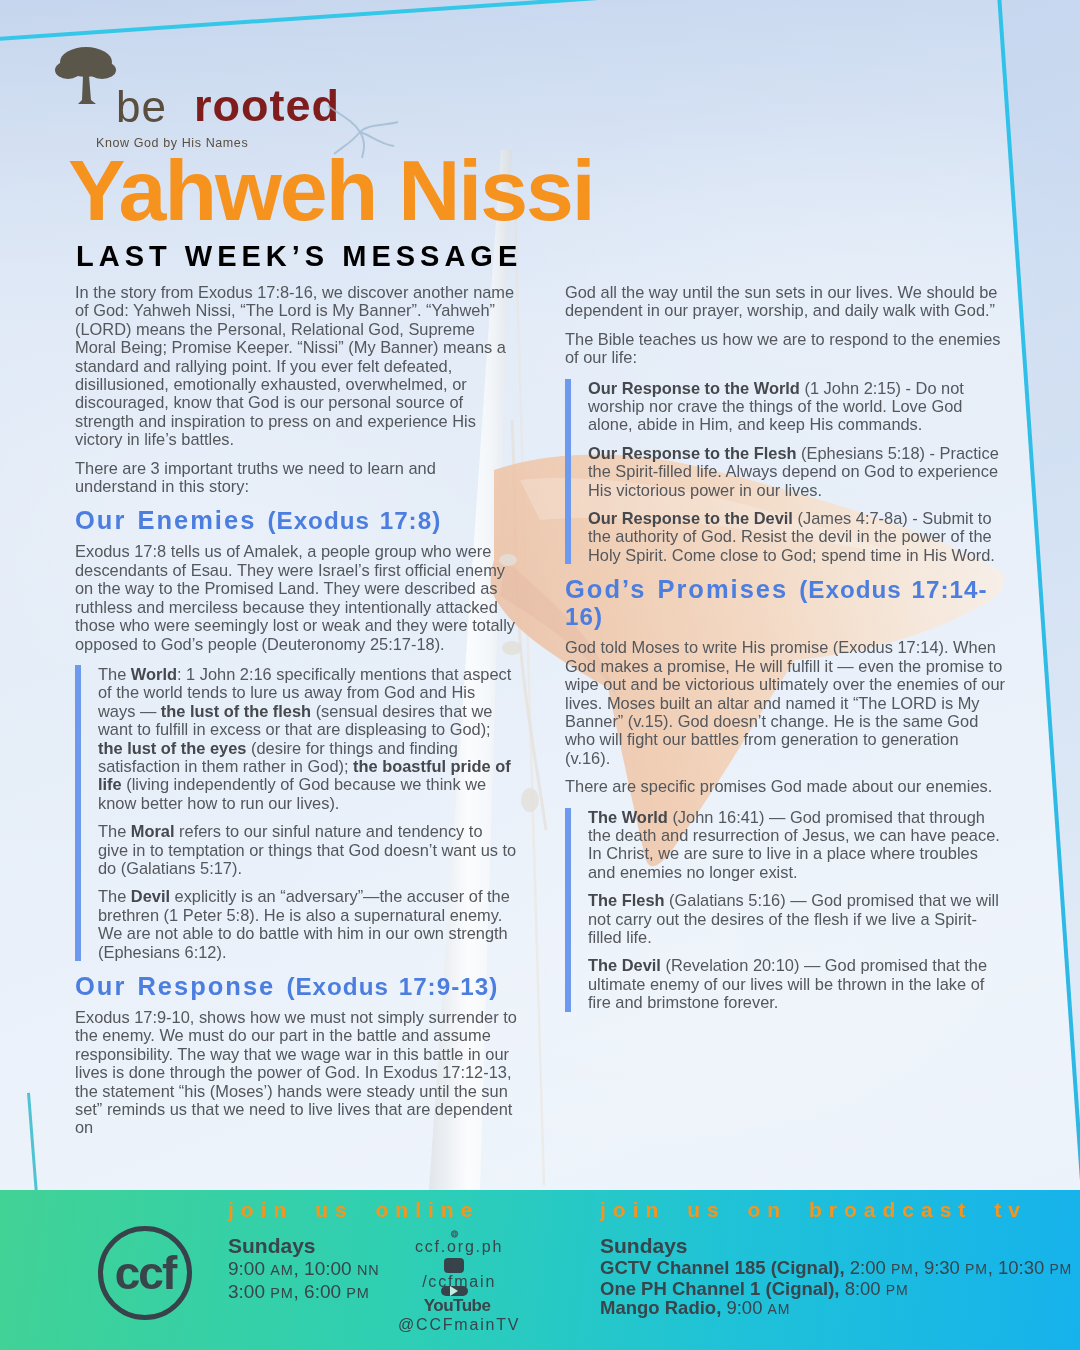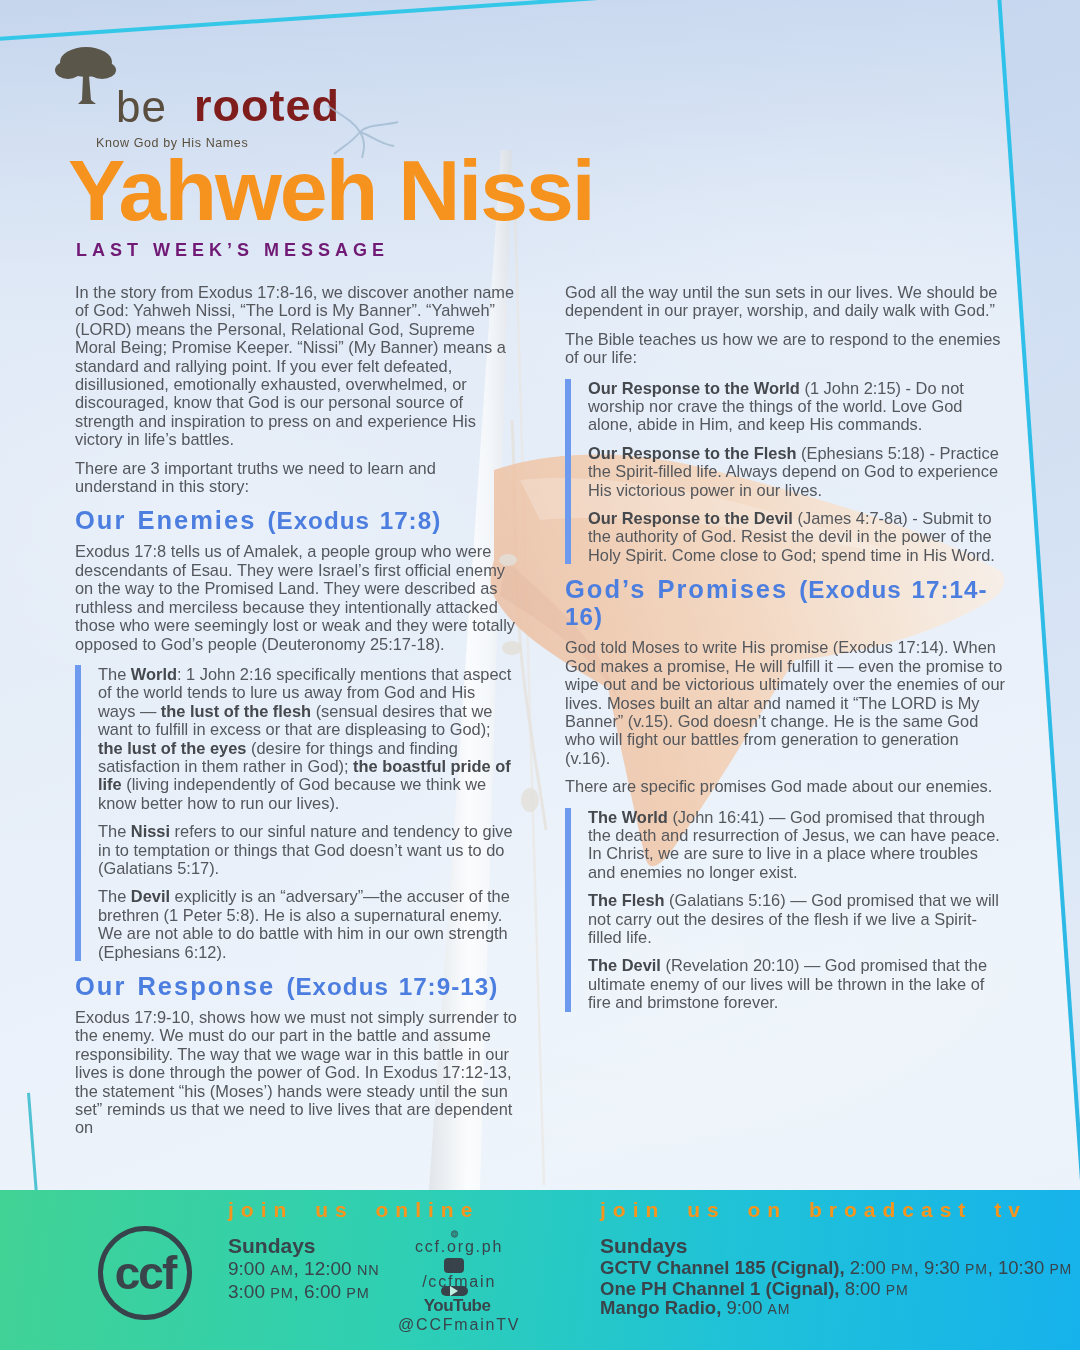--- a/index.html
+++ b/index.html
@@ -35,22 +35,22 @@
   .logo .be{position:absolute;left:64px;top:42px;font-size:44px;color:#5a4f3e;
             letter-spacing:1px;}
   .logo .rooted{position:absolute;left:126px;top:40px;font-size:45px;font-weight:700;
             color:#7f1d1d;letter-spacing:1px;margin-left:16px;}
   .logo .tagline{position:absolute;left:44px;top:96px;width:230px;font-size:12.5px;
             color:#5a4f3e;letter-spacing:.6px;}
 
   
   .title{position:absolute;left:68px;top:146px;font-size:86px;line-height:88px;
          font-weight:800;color:#f6921e;letter-spacing:-2px;}
-  .subtitle{position:absolute;left:76px;top:240px;font-size:18px;font-weight:700;
-         color:#701a75;letter-spacing:5px;}
+  .subtitle{position:absolute;left:76px;top:240px;font-size:29px;font-weight:700;
+         color:#000000;letter-spacing:5px;}
 
   
   .col{position:absolute;top:283px;width:442px;color:#54575c;font-size:16.4px;
        line-height:18.4px;}
   .col-left{left:75px;}
   .col-right{left:565px;}
   .col p{margin:0 0 10px;}
   .col .b{font-weight:700;color:#45484d;}
   h2{font-size:25.5px;line-height:27px;margin:12px 0 8px;font-weight:600;
      color:#4c7ee0;letter-spacing:2px;word-spacing:2px;}
@@ -150,21 +150,21 @@
   <div class="title">Yahweh Nissi</div>
   <div class="subtitle">LAST WEEK’S MESSAGE</div>
 
   <div class="col col-left">
     <p>In the story from Exodus 17:8-16, we discover another name of God: Yahweh Nissi, “The Lord is My Banner”. “Yahweh” (LORD) means the Personal, Relational God, Supreme Moral Being; Promise Keeper. “Nissi” (My Banner) means a standard and rallying point. If you ever felt defeated, disillusioned, emotionally exhausted, overwhelmed, or discouraged, know that God is our personal source of strength and inspiration to press on and experience His victory in life’s battles.</p>
     <p>There are 3 important truths we need to learn and understand in this story:</p>
     <h2><span>Our Enemies </span><span class="ref">(Exodus 17:8)</span></h2>
     <p>Exodus 17:8 tells us of Amalek, a people group who were descendants of Esau. They were Israel’s first official enemy on the way to the Promised Land. They were described as ruthless and merciless because they intentionally attacked those who were seemingly lost or weak and they were totally opposed to God’s people (Deuteronomy 25:17-18).</p>
     <div class="indent">
       <p><span>The </span><span class="b">World</span><span>: 1 John 2:16 specifically mentions that aspect of the world tends to lure us away from God and His ways — </span><span class="b">the lust of the flesh</span><span> (sensual desires that we want to fulfill in excess or that are displeasing to God); </span><span class="b">the lust of the eyes</span><span> (desire for things and finding satisfaction in them rather in God); </span><span class="b">the boastful pride of life</span><span> (living independently of God because we think we know better how to run our lives).</span></p>
-      <p><span>The </span><span class="b">Nissi</span><span> refers to our sinful nature and tendency to give in to temptation or things that God doesn’t want us to do (Galatians 5:17).</span></p>
+      <p><span>The </span><span class="b">Moral</span><span> refers to our sinful nature and tendency to give in to temptation or things that God doesn’t want us to do (Galatians 5:17).</span></p>
       <p><span>The </span><span class="b">Devil</span><span> explicitly is an “adversary”—the accuser of the brethren (1 Peter 5:8). He is also a supernatural enemy. We are not able to do battle with him in our own strength (Ephesians 6:12).</span></p>
     </div>
     <h2><span>Our Response </span><span class="ref">(Exodus 17:9-13)</span></h2>
     <p>Exodus 17:9-10, shows how we must not simply surrender to the enemy. We must do our part in the battle and assume responsibility. The way that we wage war in this battle in our lives is done through the power of God. In Exodus 17:12-13, the statement “his (Moses’) hands were steady until the sun set” reminds us that we need to live lives that are dependent on</p>
   </div>
 
   <div class="col col-right">
     <p>God all the way until the sun sets in our lives. We should be dependent in our prayer, worship, and daily walk with God.”</p>
     <p>The Bible teaches us how we are to respond to the enemies of our life:</p>
     <div class="indent">
@@ -182,21 +182,21 @@
     </div>
   </div>
 
   <div class="footer">
     <div class="ccf-logo">
       <span>ccf</span>
     </div>
 
     <div class="f-head" style="left:228px">join us online</div>
     <div class="f-day" style="left:228px">Sundays</div>
-    <div class="f-line" style="left:228px;top:68px"><span>9:00 </span><span class="sc">AM</span><span>, 12:00 </span><span class="sc">NN</span></div>
+    <div class="f-line" style="left:228px;top:68px"><span>9:00 </span><span class="sc">AM</span><span>, 10:00 </span><span class="sc">NN</span></div>
     <div class="f-line" style="left:228px;top:91px"><span>3:00 </span><span class="sc">PM</span><span>, 6:00 </span><span class="sc">PM</span></div>
 
     <div class="links">
       <div class="link-row">
         <svg class="globe" viewBox="0 0 22 22">
           <g stroke="#38424a" stroke-width="1.6" fill="none">
             <circle cx="11" cy="11" r="9"></circle>
             <ellipse cx="11" cy="11" rx="4.2" ry="9"></ellipse>
             <line x1="2" y1="11" x2="20" y2="11"></line>
             <line x1="3.4" y1="6" x2="18.6" y2="6"></line>

